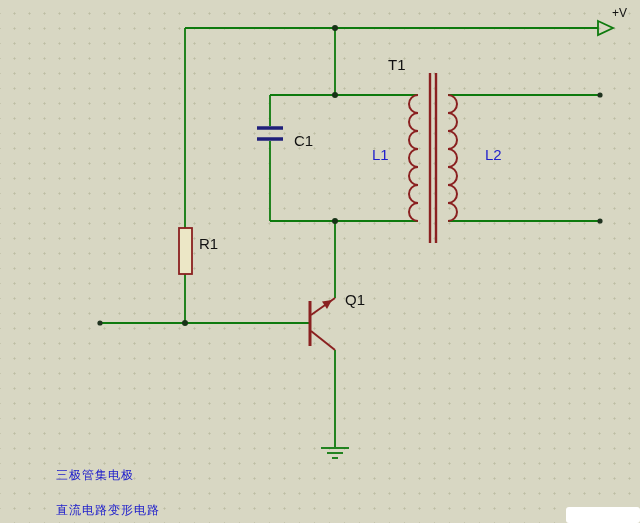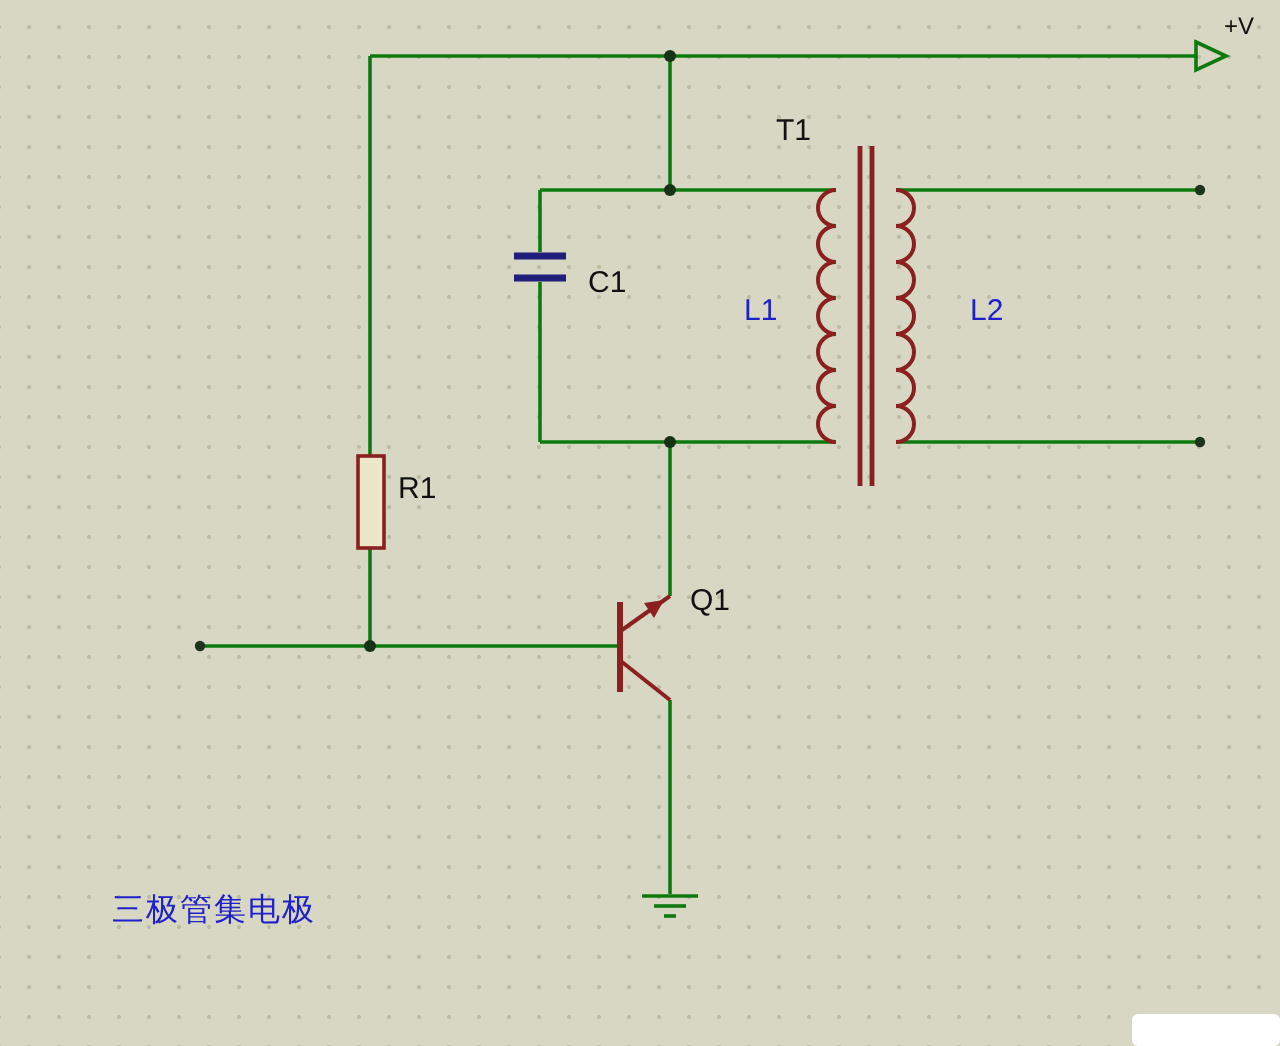--- a/index.html
+++ b/index.html
@@ -21,22 +21,23 @@
   .plate{stroke:#1f1f7a;stroke-width:3.5;fill:none;}
   .resistor-body{fill:#ece7c6;stroke:#8a2020;stroke-width:1.8;}
   .dot{fill:#173317;stroke:none;}
   .pin-dot{fill:#203320;stroke:none;}
   .arrowhead{fill:#8a2020;stroke:none;}
   .lbl{font-family:"Liberation Sans",sans-serif;font-size:15px;fill:#111111;}
   .lbl-blue{font-family:"Liberation Sans",sans-serif;font-size:15px;fill:#1f1fcc;}
   .lbl-small{font-family:"Liberation Sans",sans-serif;font-size:12px;fill:#111111;}
   .caption{
     position:absolute;left:56px;
-    color:#2121cc;font-size:16px;letter-spacing:1px;
+    color:#2121cc;font-size:12px;letter-spacing:1px;
     font-family:"Liberation Sans",sans-serif;
+    margin-top:22px;
   }
   .caption1{top:445px;}
   .caption2{top:480px;}
   .blank-overlay{
     position:absolute;left:566px;top:507px;width:74px;height:16px;
     background:#ffffff;border-radius:3px;
   }
 </style>
 </head>
 <body>
@@ -105,15 +106,16 @@
       <circle class="dot" cx="335" cy="95" r="3"></circle>
       <circle class="dot" cx="335" cy="221" r="3"></circle>
       <circle class="dot" cx="185" cy="323" r="3"></circle>
       <circle class="pin-dot" cx="100" cy="323" r="2.6"></circle>
       <circle class="pin-dot" cx="600" cy="95" r="2.6"></circle>
       <circle class="pin-dot" cx="600" cy="221" r="2.6"></circle>
     </g>
   </svg>
 
   <div class="caption caption1">三极管集电极</div>
+  <div class="caption caption2">直流电路变形电路</div>
 
   <div class="blank-overlay"></div>
 </div>
 
 </body></html>

